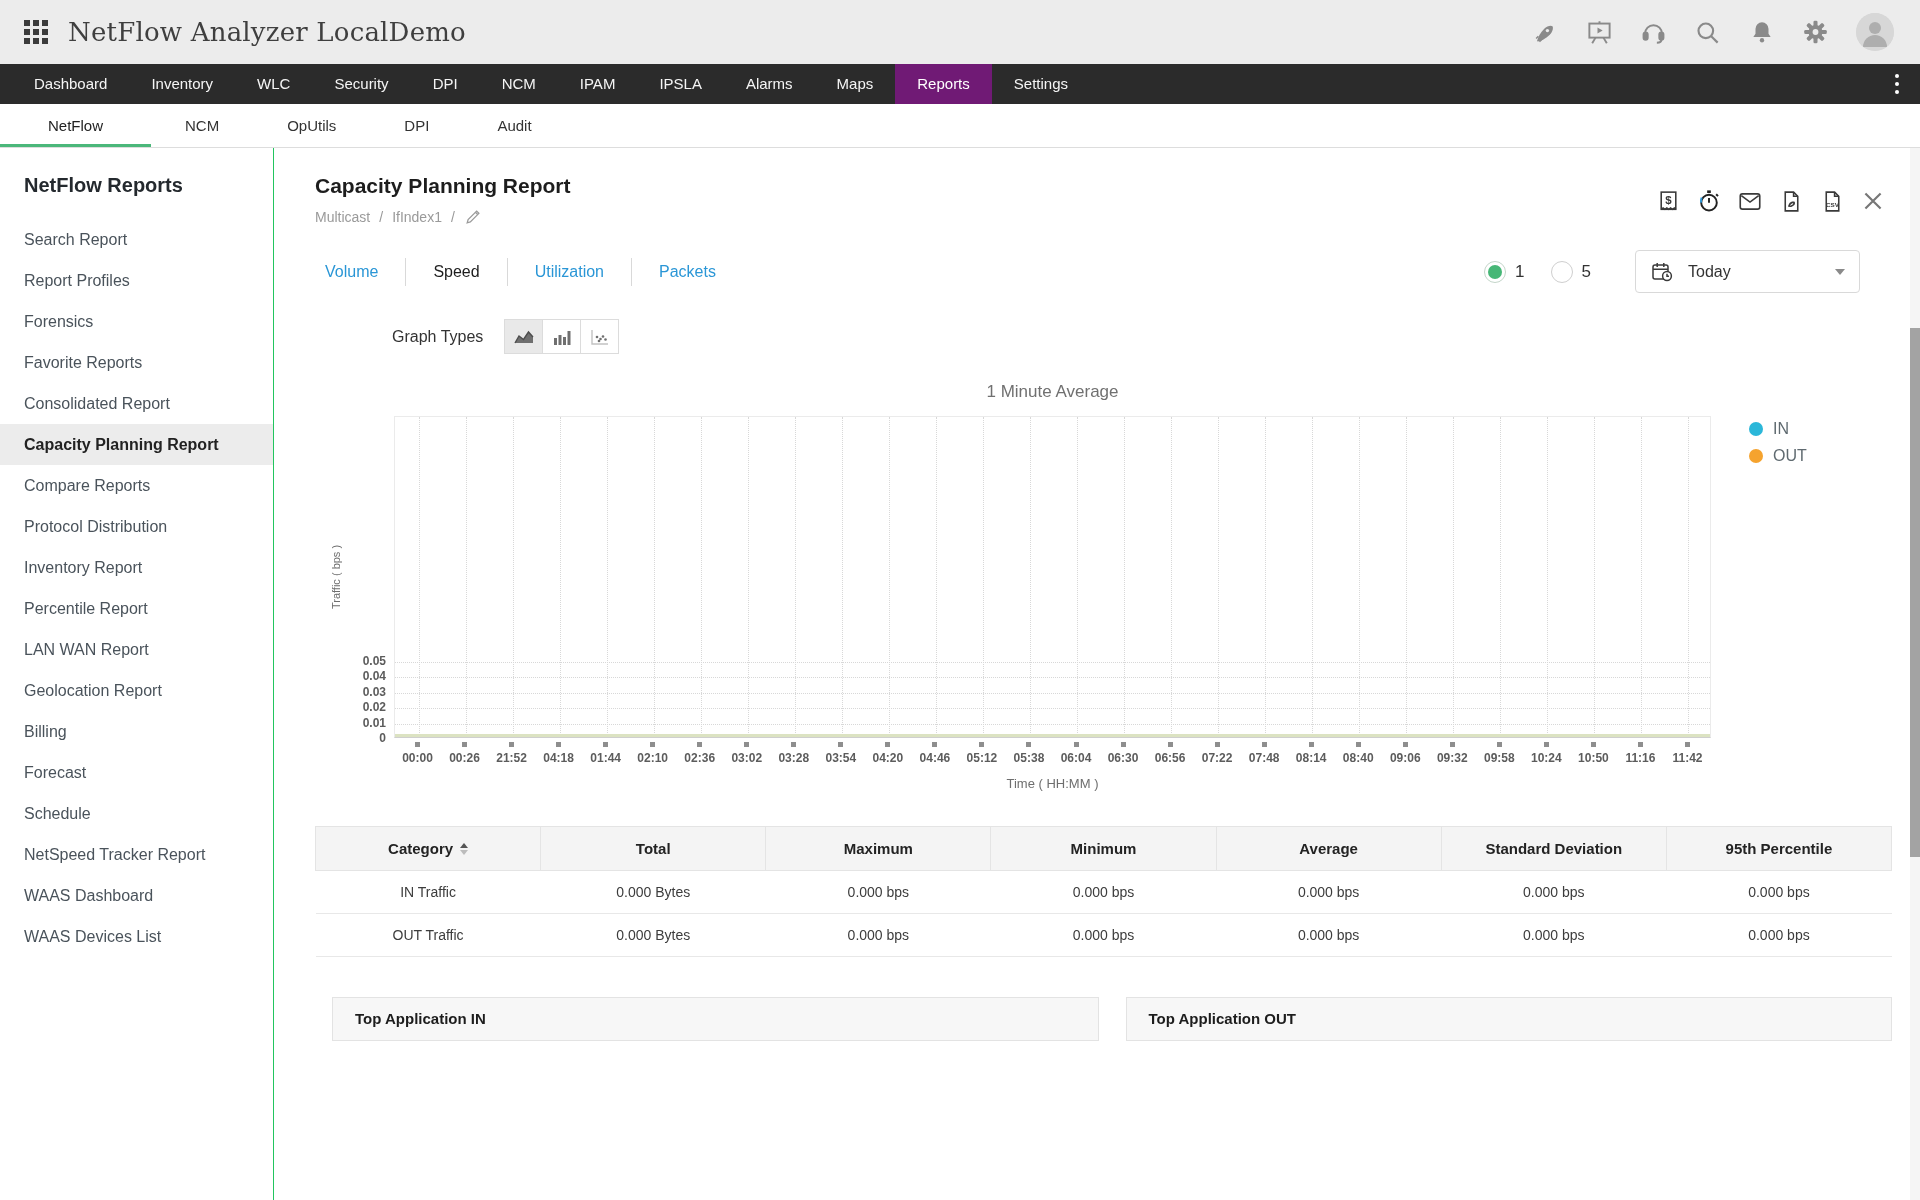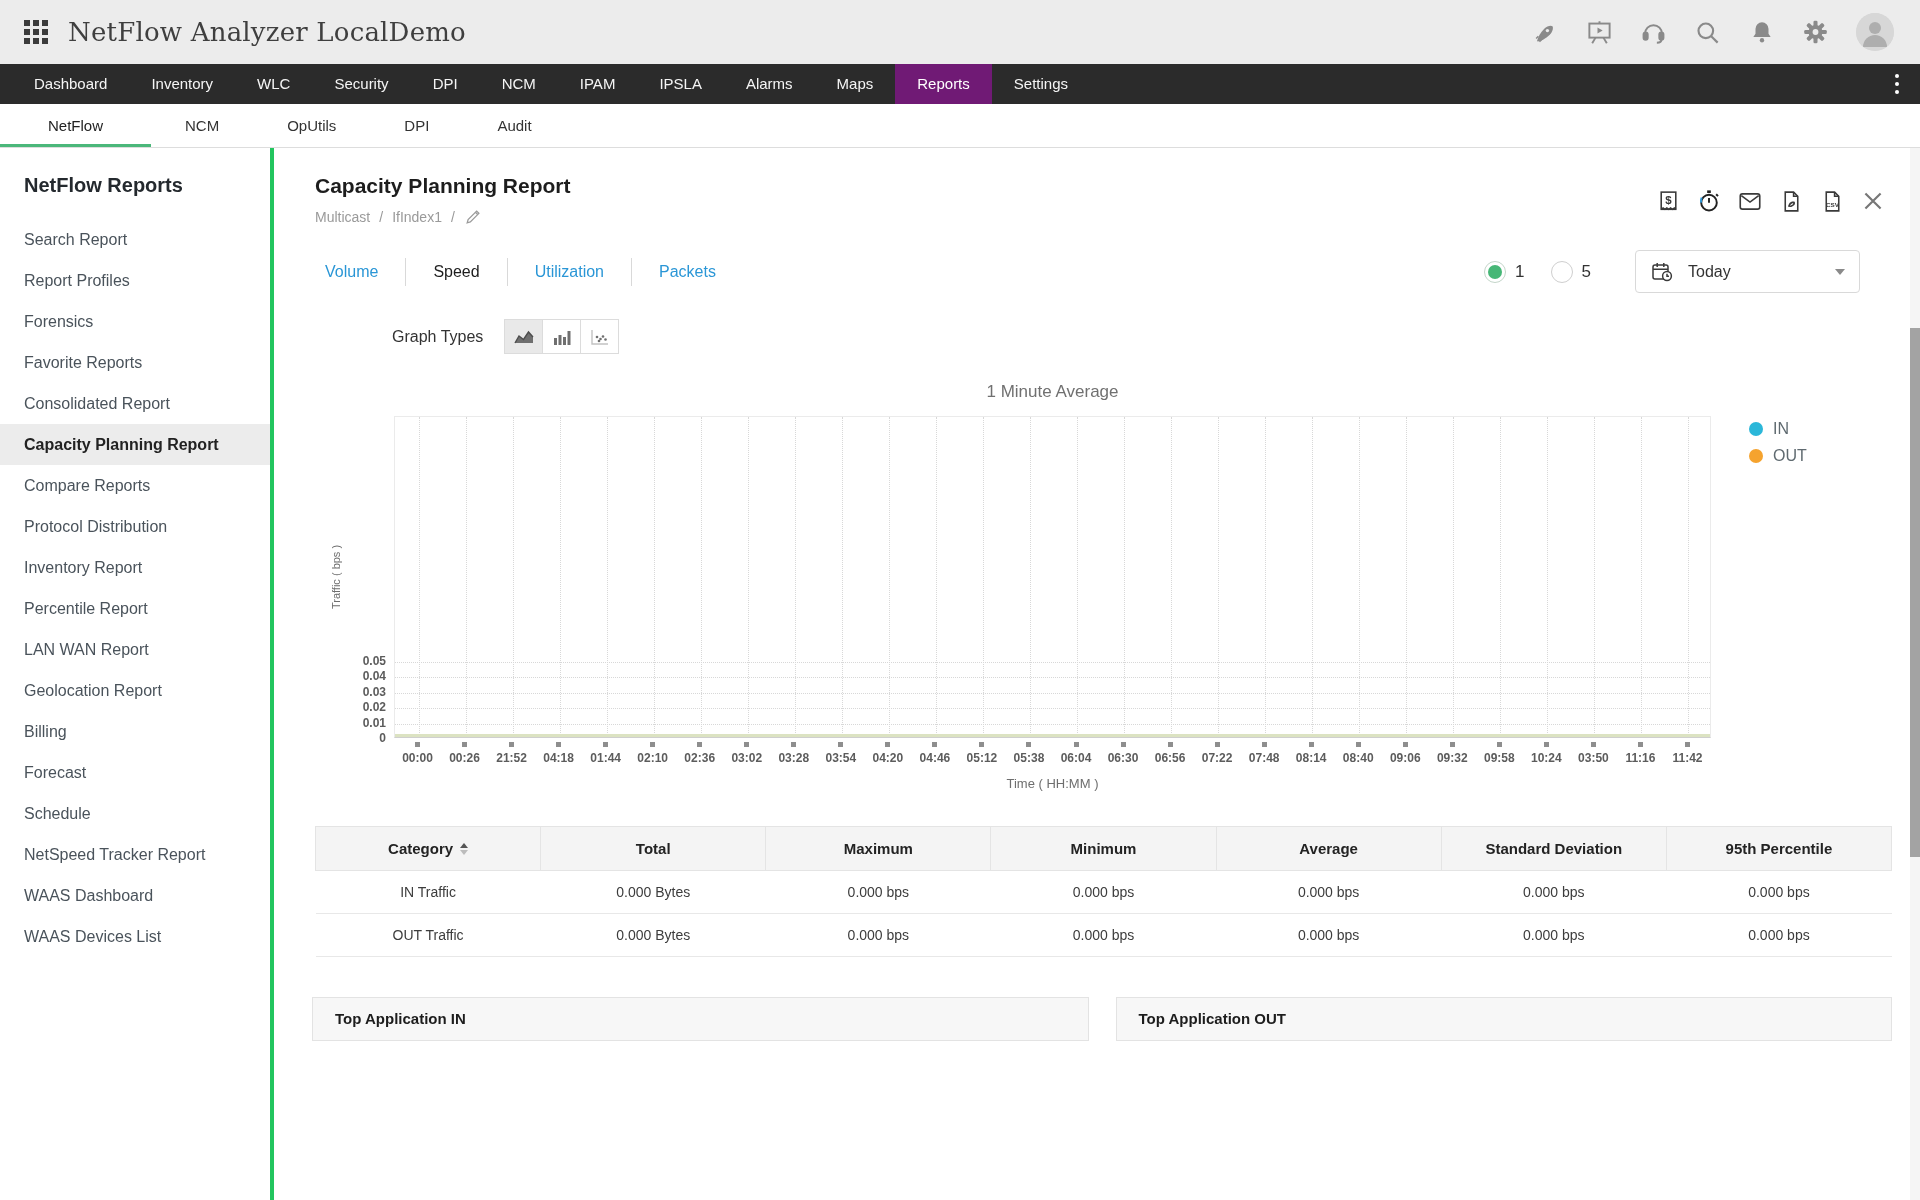--- a/index.html
+++ b/index.html
@@ -24,21 +24,21 @@
   .kebab i { width:4px; height:4px; border-radius:50%; background:#fff; display:block; }
 
   
   .sub-nav { height:44px; background:#fff; border-bottom:1px solid #ddd; display:flex; position:relative; }
   .sub-nav-item { font-size:15px; color:#333; line-height:44px; padding:0 34px; cursor:pointer; position:relative; }
   .sub-nav-item.active { width:151px; padding:0; text-align:center; color:#222; }
   .sub-nav-item.active::after { content:""; position:absolute; left:0; right:0; bottom:0; height:3px; background:#4bb77a; }
 
   
   .body-row { display:flex; height:1052px; }
-  .sidebar { width:274px; border-right:4px solid #22c55e; padding-top:26px; flex:none; }
+  .sidebar { width:274px; border-right:1px solid #22c55e; padding-top:26px; flex:none; }
   .sidebar h2 { font-size:20px; font-weight:bold; color:#24292e; padding-left:24px; margin-bottom:22px; }
   .side-item { height:41px; line-height:41px; padding-left:24px; font-size:16px; color:#4a535b; cursor:pointer; white-space:nowrap; }
   .side-item.active { background:#ececec; color:#222; font-weight:600; }
 
   .content { flex:1; position:relative; }
 
   .report-header { padding:26px 34px 0 41px; display:flex; justify-content:space-between; }
   .report-header h1 { font-size:21px; font-weight:bold; color:#1d1d1d; }
   .breadcrumb { margin-top:9px; font-size:14px; color:#9a9a9a; display:flex; align-items:center; gap:9px; }
   .toolbar { display:flex; gap:15px; margin-top:14px; }
@@ -88,21 +88,21 @@
   .stats-table { margin:14px 28px 0 41px; }
   table { width:100%; border-collapse:collapse; table-layout:fixed; }
   th { height:44px; background:#f4f4f4; border:1px solid #e4e4e4; font-size:15px; font-weight:bold; color:#232323; text-align:center; }
   td { height:43px; text-align:center; font-size:14px; color:#3c3c3c; border-bottom:1px solid #e8e8e8; }
   .sort-ico { display:inline-block; vertical-align:middle; margin-left:7px; margin-top:-2px; }
   .sort-ico b { display:block; width:0; height:0; border-left:4px solid transparent; border-right:4px solid transparent; }
   .sort-up { border-bottom:5px solid #555; margin-bottom:2px; }
   .sort-dn { border-top:5px solid #bcbcbc; }
 
   
-  .app-panels { margin:40px 28px 0 21px; display:flex; gap:27px;padding-left:17px; }
+  .app-panels { margin:40px 28px 0 41px; display:flex; gap:27px;padding-left:17px; }
   .panel-hd { flex:1; height:44px; background:#f7f7f7; border:1px solid #e3e3e3; line-height:42px; padding-left:22px; font-size:15px; font-weight:bold; color:#1d1d1d; }
 
   
   .scrollbar { position:absolute; right:0; top:148px; width:10px; height:1052px; background:#f5f5f5; }
   .scroll-thumb { position:absolute; top:180px; left:0; width:10px; height:529px; background:#a3a3a3; }
 
   svg { display:block; }
 </style>
 </head>
 <body>
@@ -444,21 +444,21 @@
           <div class="xtick" style="left: 1043.23px; top: 375px;">08:40</div>
           <div class="xmark" style="left: 1087.77px; top: 366px;"></div>
           <div class="xtick" style="left: 1090.27px; top: 375px;">09:06</div>
           <div class="xmark" style="left: 1134.8px; top: 366px;"></div>
           <div class="xtick" style="left: 1137.3px; top: 375px;">09:32</div>
           <div class="xmark" style="left: 1181.84px; top: 366px;"></div>
           <div class="xtick" style="left: 1184.34px; top: 375px;">09:58</div>
           <div class="xmark" style="left: 1228.88px; top: 366px;"></div>
           <div class="xtick" style="left: 1231.38px; top: 375px;">10:24</div>
           <div class="xmark" style="left: 1275.91px; top: 366px;"></div>
-          <div class="xtick" style="left: 1278.41px; top: 375px;">03:50</div>
+          <div class="xtick" style="left: 1278.41px; top: 375px;">10:50</div>
           <div class="xmark" style="left: 1322.95px; top: 366px;"></div>
           <div class="xtick" style="left: 1325.45px; top: 375px;">11:16</div>
           <div class="xmark" style="left: 1369.98px; top: 366px;"></div>
           <div class="xtick" style="left: 1372.48px; top: 375px;">11:42</div>
           <div class="ytick" style="left: 19px; top: 355px;">0</div>
           <div class="ytick" style="left: 19px; top: 339.6px;">0.01</div>
           <div class="ytick" style="left: 19px; top: 324.2px;">0.02</div>
           <div class="ytick" style="left: 19px; top: 308.8px;">0.03</div>
           <div class="ytick" style="left: 19px; top: 293.4px;">0.04</div>
           <div class="ytick" style="left: 19px; top: 278px;">0.05</div>

